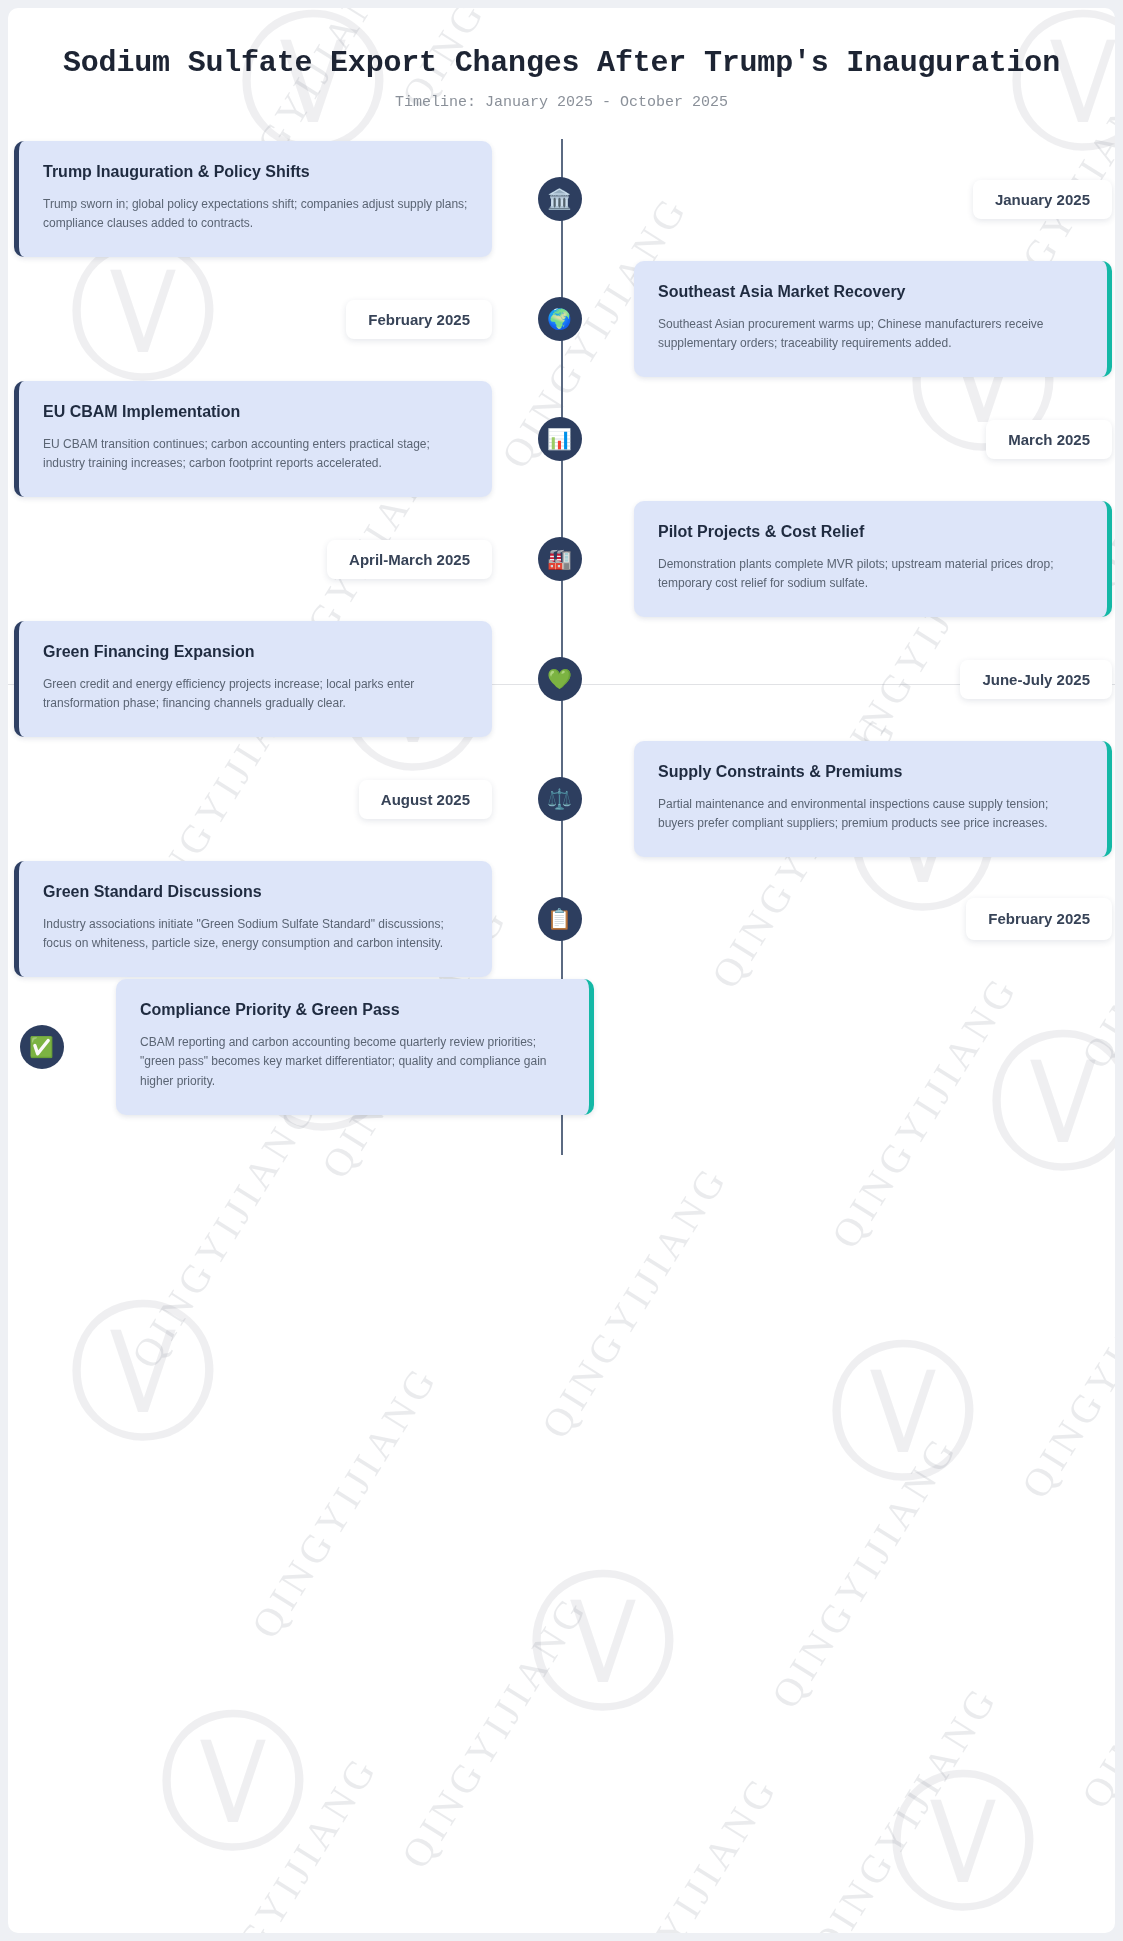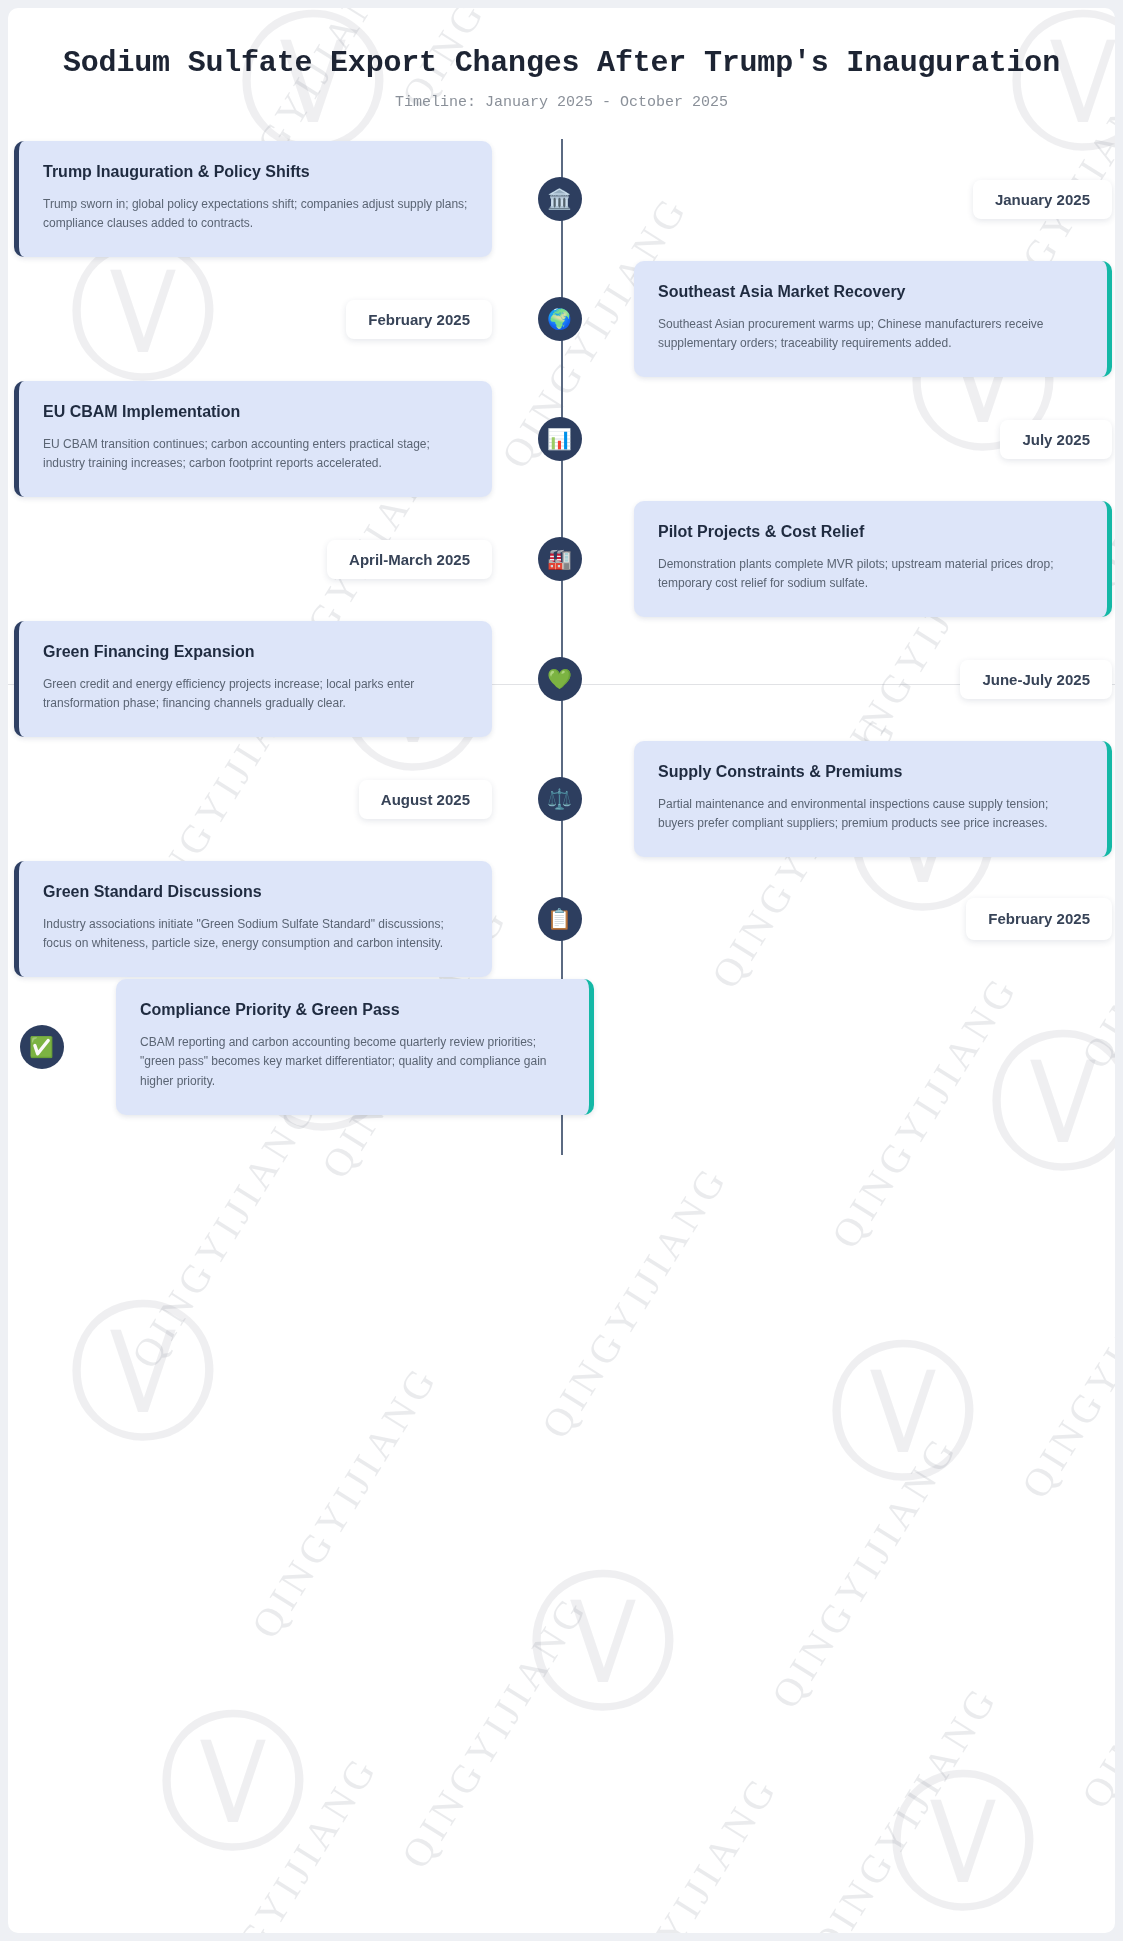--- a/index.html
+++ b/index.html
@@ -248,21 +248,21 @@
             <div class="side left">
               <div class="card">
                 <div class="card-title">EU CBAM Implementation</div>
                 <div class="card-body">EU CBAM transition continues; carbon accounting enters practical stage; industry training increases; carbon footprint reports accelerated.</div>
               </div>
             </div>
             <div class="node">
               <div class="bullet">📊</div>
             </div>
             <div class="side right">
-              <div class="pill">July 2025</div>
+              <div class="pill">March 2025</div>
             </div>
           </div>
           <div class="row right-card">
             <div class="side left">
               <div class="pill">April-March 2025</div>
             </div>
             <div class="node">
               <div class="bullet">🏭</div>
             </div>
             <div class="side right">

